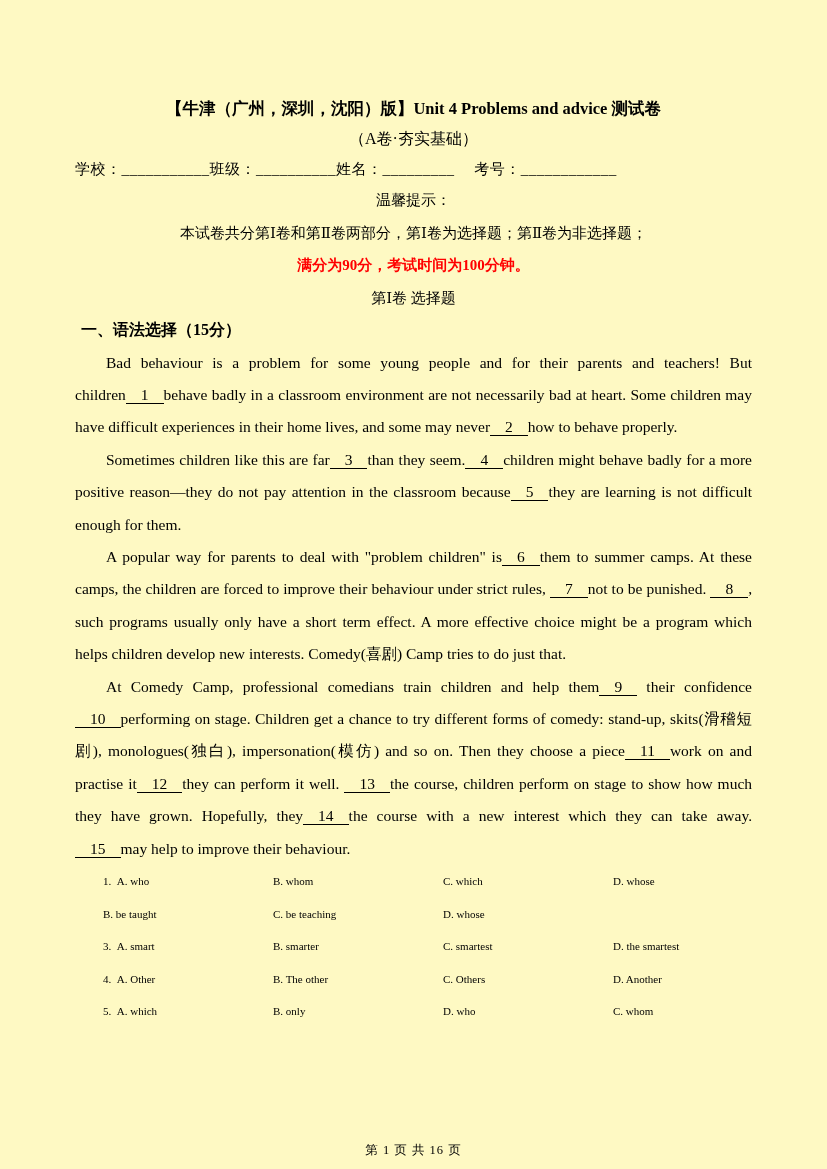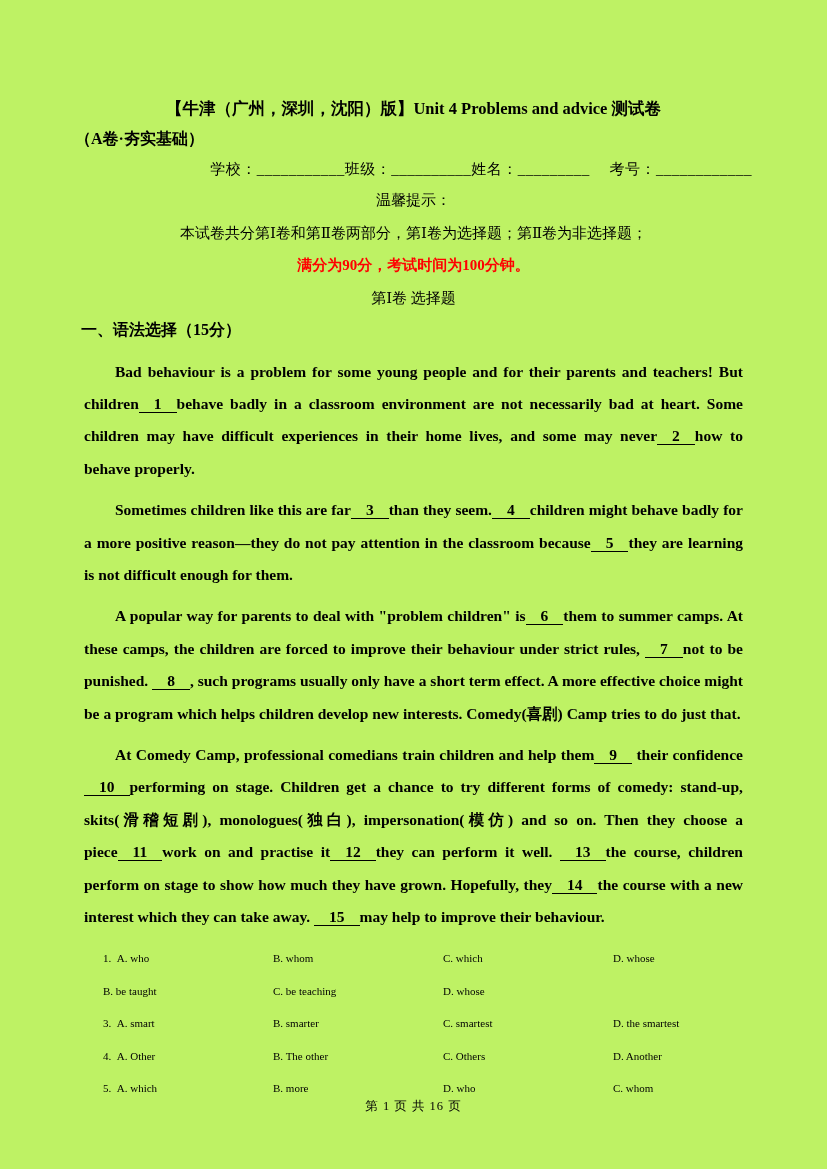--- a/index.html
+++ b/index.html
@@ -5,66 +5,66 @@
   html, body {
     margin: 0;
     padding: 0;
     background: #ffffff;
   }
   .page {
     position: relative;
     width: 827px;
     height: 1169px;
     margin: 0 auto;
-    background: #bef264;
+    background: #fef9c3;
     color: #000000;
     font-family: "Liberation Serif", "DejaVu Serif", serif;
     padding: 94px 75px 4px 75px;
     box-sizing: border-box;
     overflow: hidden;
   }
   .doc-title {
     font-size: 16.5px;
     font-weight: bold;
     text-align: center;
     line-height: 30px;
   }
   .doc-subtitle {
     font-size: 16px;
-    font-weight: bold;
+    font-weight: normal;
+    text-align: center;
     line-height: 30px;
   }
   .info-line {
     font-size: 15px;
-    text-align: right;
+    text-align: left;
     line-height: 30px;
     letter-spacing: 0.5px;
   }
   .c-line {
     font-size: 15px;
     text-align: center;
     line-height: 32.5px;
   }
   .red-line {
     color: #ff0000;
     font-weight: bold;
   }
   .sec-heading {
     font-size: 16px;
     font-weight: bold;
     line-height: 32.5px;
     margin-left: 6px;
   }
   .passage p {
-    margin: 9px;
+    margin: 0;
     font-size: 15.5px;
     line-height: 32.4px;
     text-align: justify;
     text-indent: 31px;
-    font-weight: bold;
   }
   .blank {
     border-bottom: 1px solid #000000;
     padding: 0 15px;
     text-indent: 0;
   }
   .questions {
     margin-top: 0;
   }
   .q-row {
@@ -74,21 +74,21 @@
     line-height: 32.5px;
     margin-left: 28px;
   }
   .q-cell {
     white-space: nowrap;
   }
   .footer {
     position: absolute;
     left: 0;
     width: 100%;
-    top: 1098px;
+    top: 1142px;
     text-align: center;
     font-size: 12.5px;
     letter-spacing: 1px;
   }
 </style>
 </head>
 <body>
 
 <div class="page">
   <div class="doc-title">【牛津（广州，深圳，沈阳）版】Unit 4 Problems and advice 测试卷</div>
@@ -124,19 +124,19 @@
         <div class="q-cell">D. the smartest</div>
       </div>
       <div class="q-row">
         <div class="q-cell">4.&nbsp;&nbsp;A. Other</div>
         <div class="q-cell">B. The other</div>
         <div class="q-cell">C. Others</div>
         <div class="q-cell">D. Another</div>
       </div>
       <div class="q-row">
         <div class="q-cell">5.&nbsp;&nbsp;A. which</div>
-        <div class="q-cell">B. more</div>
+        <div class="q-cell">B. only</div>
         <div class="q-cell">D. who</div>
         <div class="q-cell">C. whom</div>
       </div>
     </div>
   <div class="footer">第 1 页 共 16 页</div>
 </div>
 
 </body></html>

